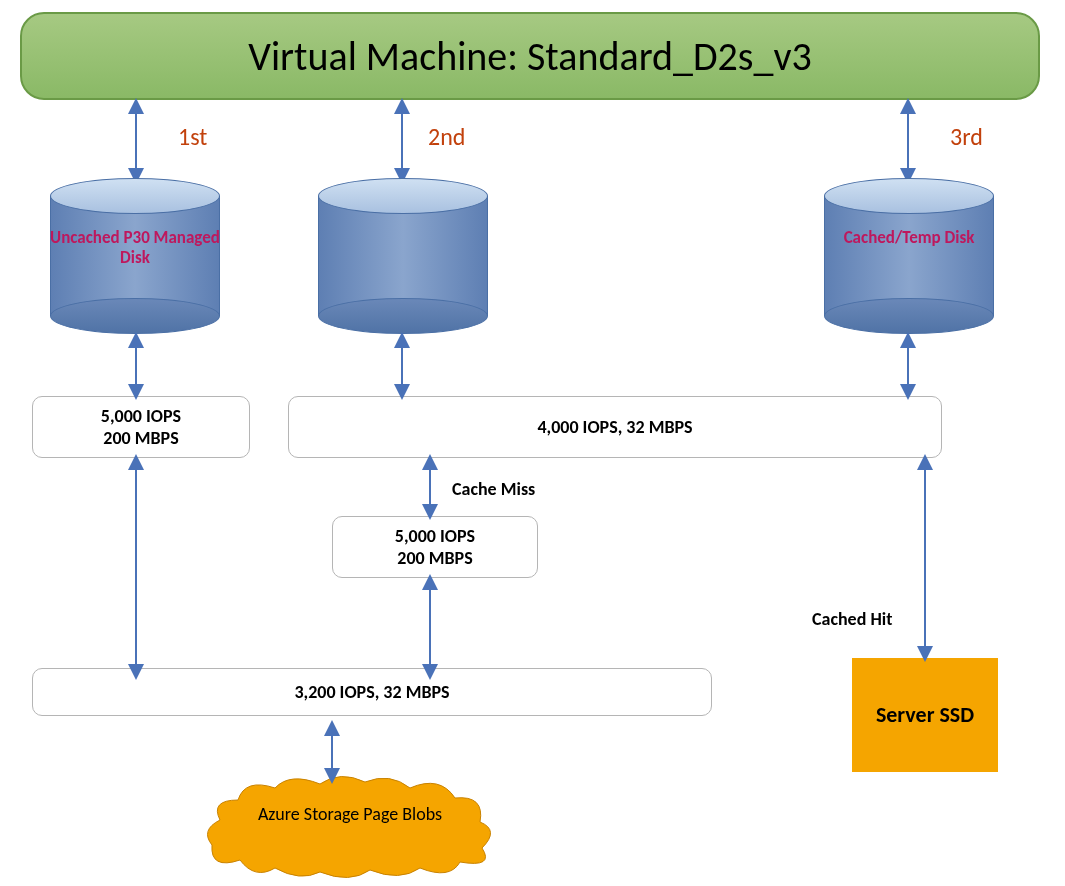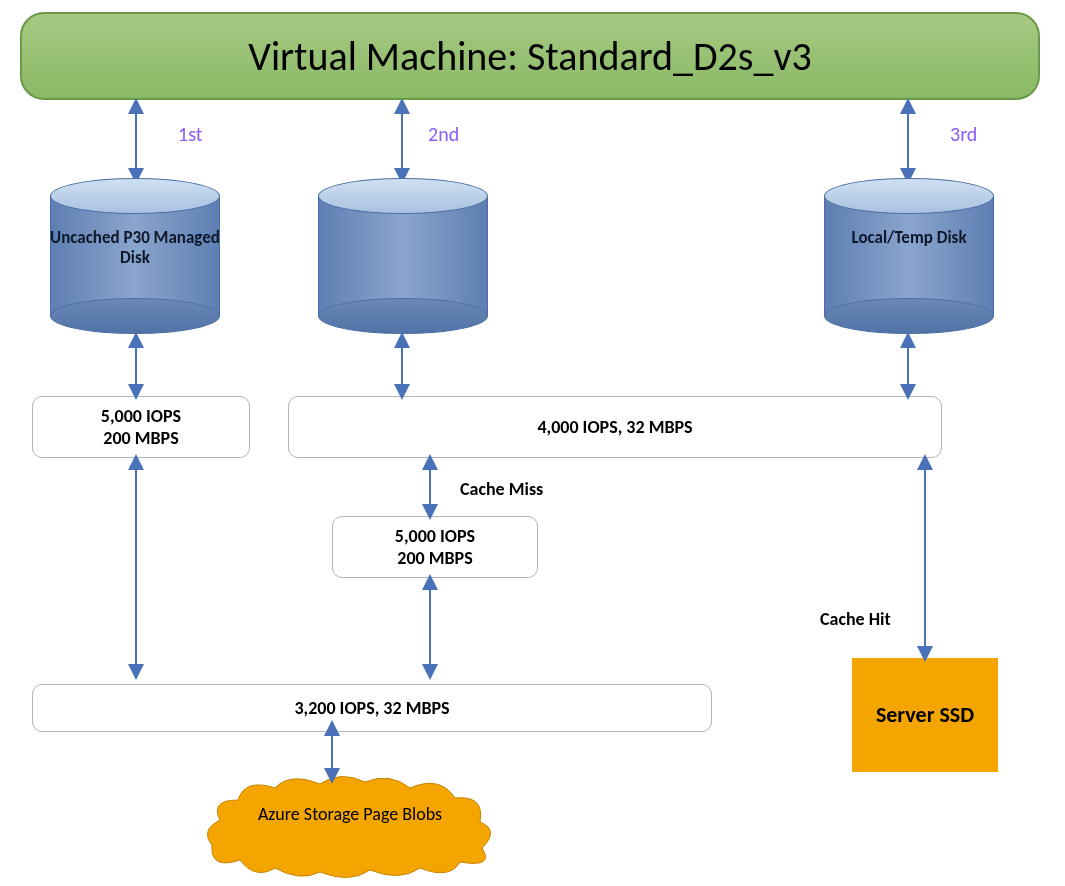--- a/index.html
+++ b/index.html
@@ -22,22 +22,22 @@
     border: 2px solid #6a9a46;
     border-radius: 24px;
     display: flex;
     align-items: center;
     justify-content: center;
     font-size: 40px;
     color: #000;
   }
   .ord-label {
     position: absolute;
-    font-size: 20px;
-    color: #8b5cf6;
+    font-size: 24px;
+    color: #c2410c;
   }
   .cylinder {
     position: absolute;
     width: 170px;
     height: 150px;
   }
   .cyl-body {
     position: absolute;
     left: 0;
     top: 18px;
@@ -62,21 +62,21 @@
     width: 170px; height: 36px;
     border-radius: 50%;
     background: linear-gradient(180deg, #6a88b8 0%, #5073a6 100%);
     border: 1px solid #4a6fa5;
   }
   .cyl-label {
     position: absolute;
     left: 0; top: 50px;
     width: 170px;
     text-align: center;
-    color: #0f172a;
+    color: #be185d;
     font-weight: bold;
     font-size: 17px;
     line-height: 1.2;
     z-index: 3;
   }
   .metric-box {
     position: absolute;
     background: #fff;
     border: 1px solid #b5b5b5;
     border-radius: 10px;
@@ -87,21 +87,20 @@
     font-weight: bold;
     font-size: 18px;
     color: #000;
     line-height: 1.25;
   }
   .annotation {
     position: absolute;
     font-weight: bold;
     font-size: 18px;
     color: #000;
-    margin-left: 8px;
   }
   .ssd-box {
     position: absolute;
     background: #f5a500;
     display: flex;
     align-items: center;
     justify-content: center;
     text-align: center;
     font-weight: bold;
     font-size: 22px;
@@ -149,35 +148,35 @@
 <div class="cylinder" style="left:318px; top:178px;">
   <div class="cyl-body"></div>
   <div class="cyl-top"></div>
   <div class="cyl-bottom"></div>
 </div>
 
 <div class="cylinder" style="left:824px; top:178px;">
   <div class="cyl-body"></div>
   <div class="cyl-top"></div>
   <div class="cyl-bottom"></div>
-  <div class="cyl-label">Local/Temp Disk</div>
+  <div class="cyl-label">Cached/Temp Disk</div>
 </div>
 
 <div class="metric-box" style="left:32px; top:396px; width:218px; height:62px; white-space:pre-line;">5,000 IOPS
 200 MBPS</div>
 
 <div class="metric-box" style="left:288px; top:396px; width:654px; height:62px;">4,000 IOPS, 32 MBPS</div>
 
 <div class="metric-box" style="left:332px; top:516px; width:206px; height:62px; white-space:pre-line;">5,000 IOPS
 200 MBPS</div>
 
-<div class="metric-box" style="left:32px; top:684px; width:680px; height:48px;">3,200 IOPS, 32 MBPS</div>
+<div class="metric-box" style="left:32px; top:668px; width:680px; height:48px;">3,200 IOPS, 32 MBPS</div>
 
 <div class="annotation" style="left:452px; top:478px;">Cache Miss</div>
-<div class="annotation" style="left:812px; top:608px;">Cache Hit</div>
+<div class="annotation" style="left:812px; top:608px;">Cached Hit</div>
 
 <div class="ssd-box" style="left:852px; top:658px; width:146px; height:114px;">
   <span>Server SSD</span>
 </div>
 
 <div class="cloud" style="left:200px; top:770px;">
   <svg width="300" height="110" viewBox="0 0 300 110">
     <path d="M 40 90 
              Q 10 100 12 75 
              Q 0 60 20 50 

